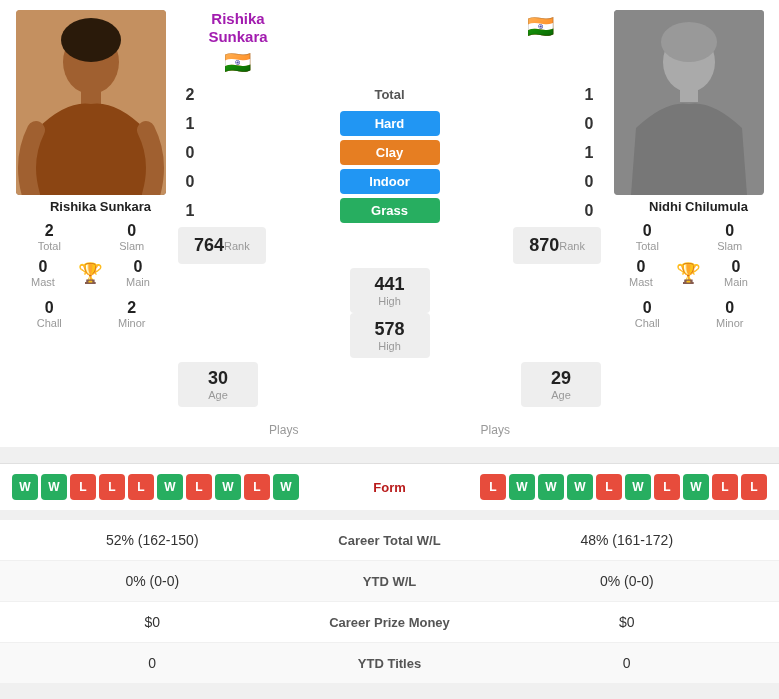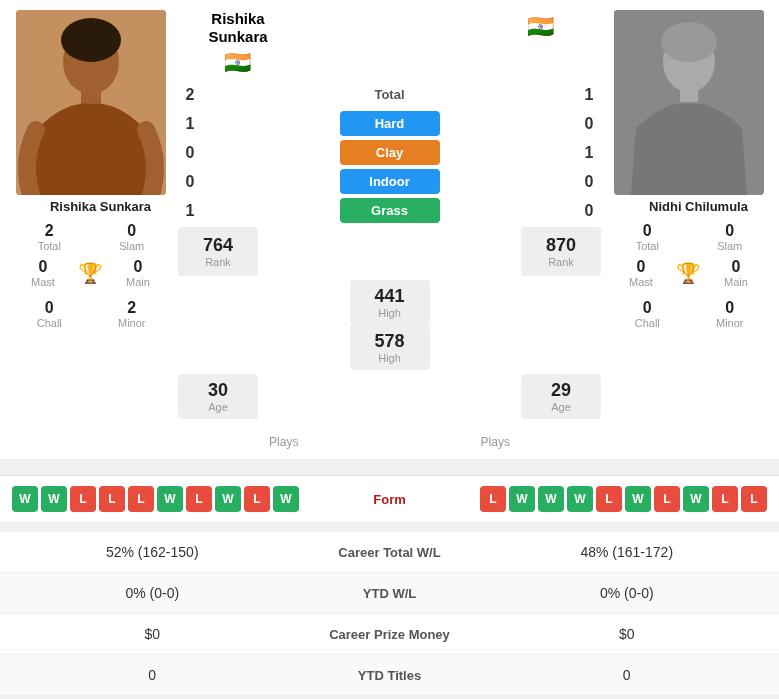--- a/index.html
+++ b/index.html
@@ -115,21 +115,21 @@
       width: 100%;
       justify-content: space-between;
       align-items: flex-start;
     }
     .nb-player {
       display: flex;
       flex-direction: column;
       align-items: center;
       width: 120px;
     }
-    .nb-name { font-size: 15px; font-weight: bold; color: #000000; text-align: center; line-height: 1.2; }
+    .nb-name { font-size: 15px; font-weight: bold; color: #a21caf; text-align: center; line-height: 1.2; }
     .nb-flag { font-size: 22px; margin-top: 4px; }
 
     .match-lines {
       width: 100%;
       display: flex;
       flex-direction: column;
       gap: 4px;
       margin-top: 6px;
     }
     .ml-row {
@@ -154,21 +154,20 @@
       width: 100%;
       justify-content: space-between;
       align-items: center;
       margin-top: 4px;
     }
     .rank-box {
       background: #eee;
       border-radius: 4px;
       padding: 8px 16px;
       display: flex;
-      flex-direction: column;
       align-items: center;
       min-width: 80px;
     }
     .rb-val { font-size: 18px; font-weight: bold; color: #222; }
     .rb-lbl { font-size: 11px; color: #999; }
 
     .high-row {
       display: flex;
       width: 100%;
       justify-content: space-between;

